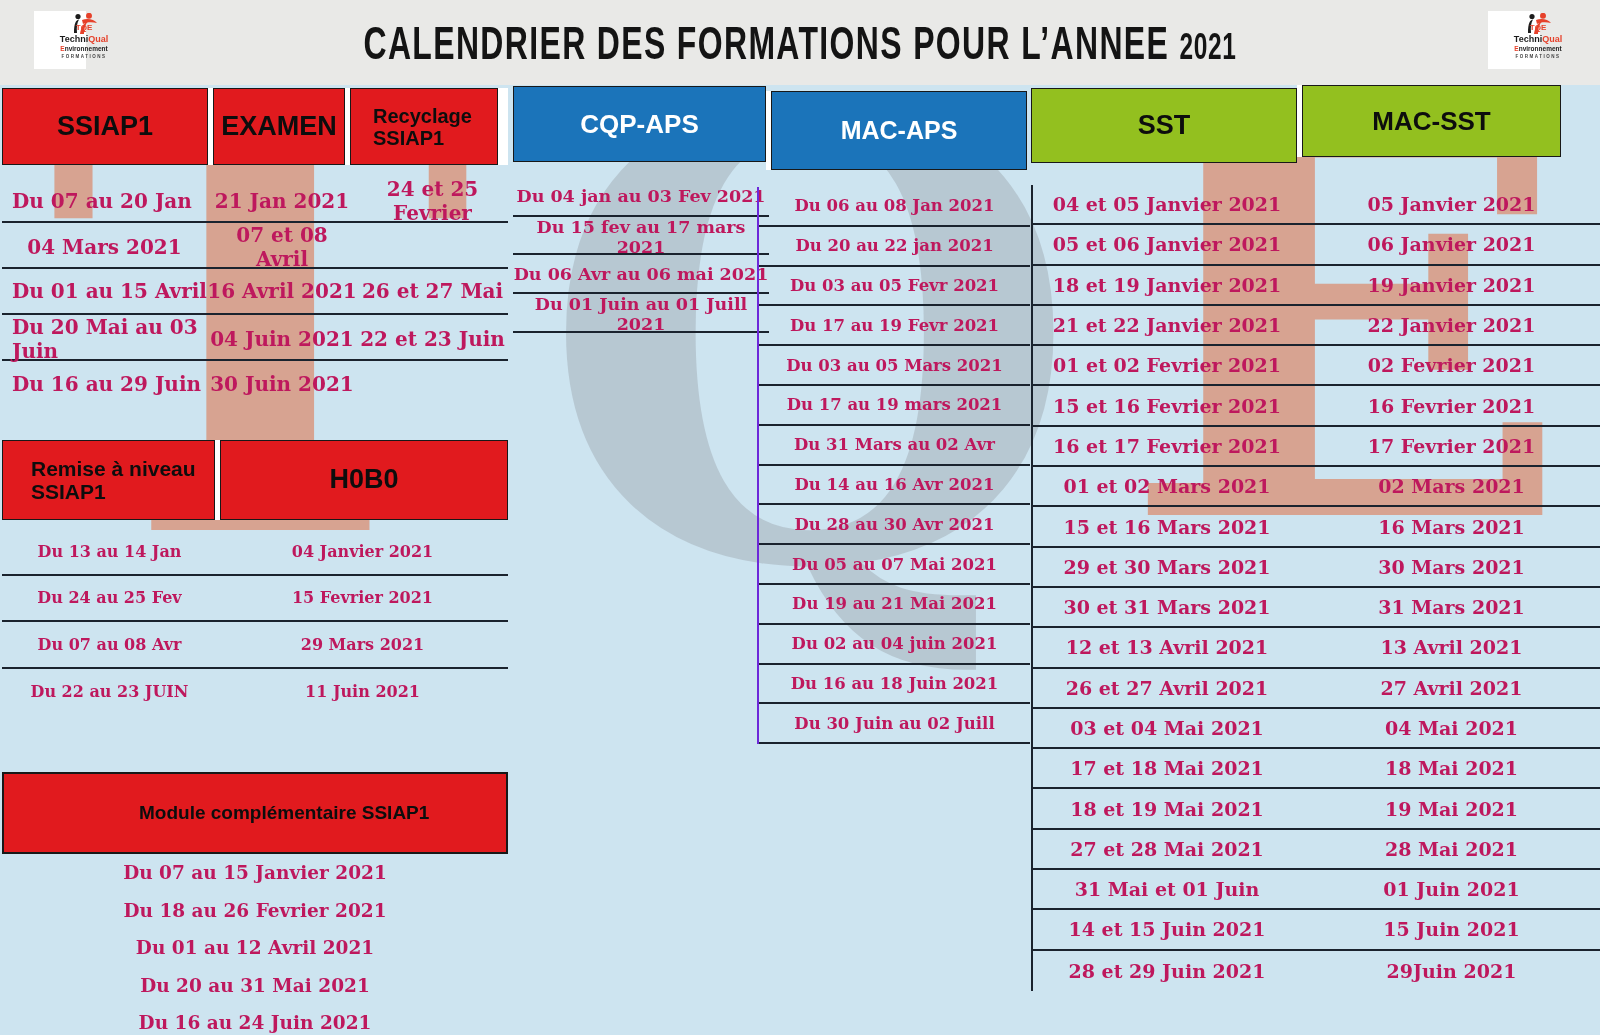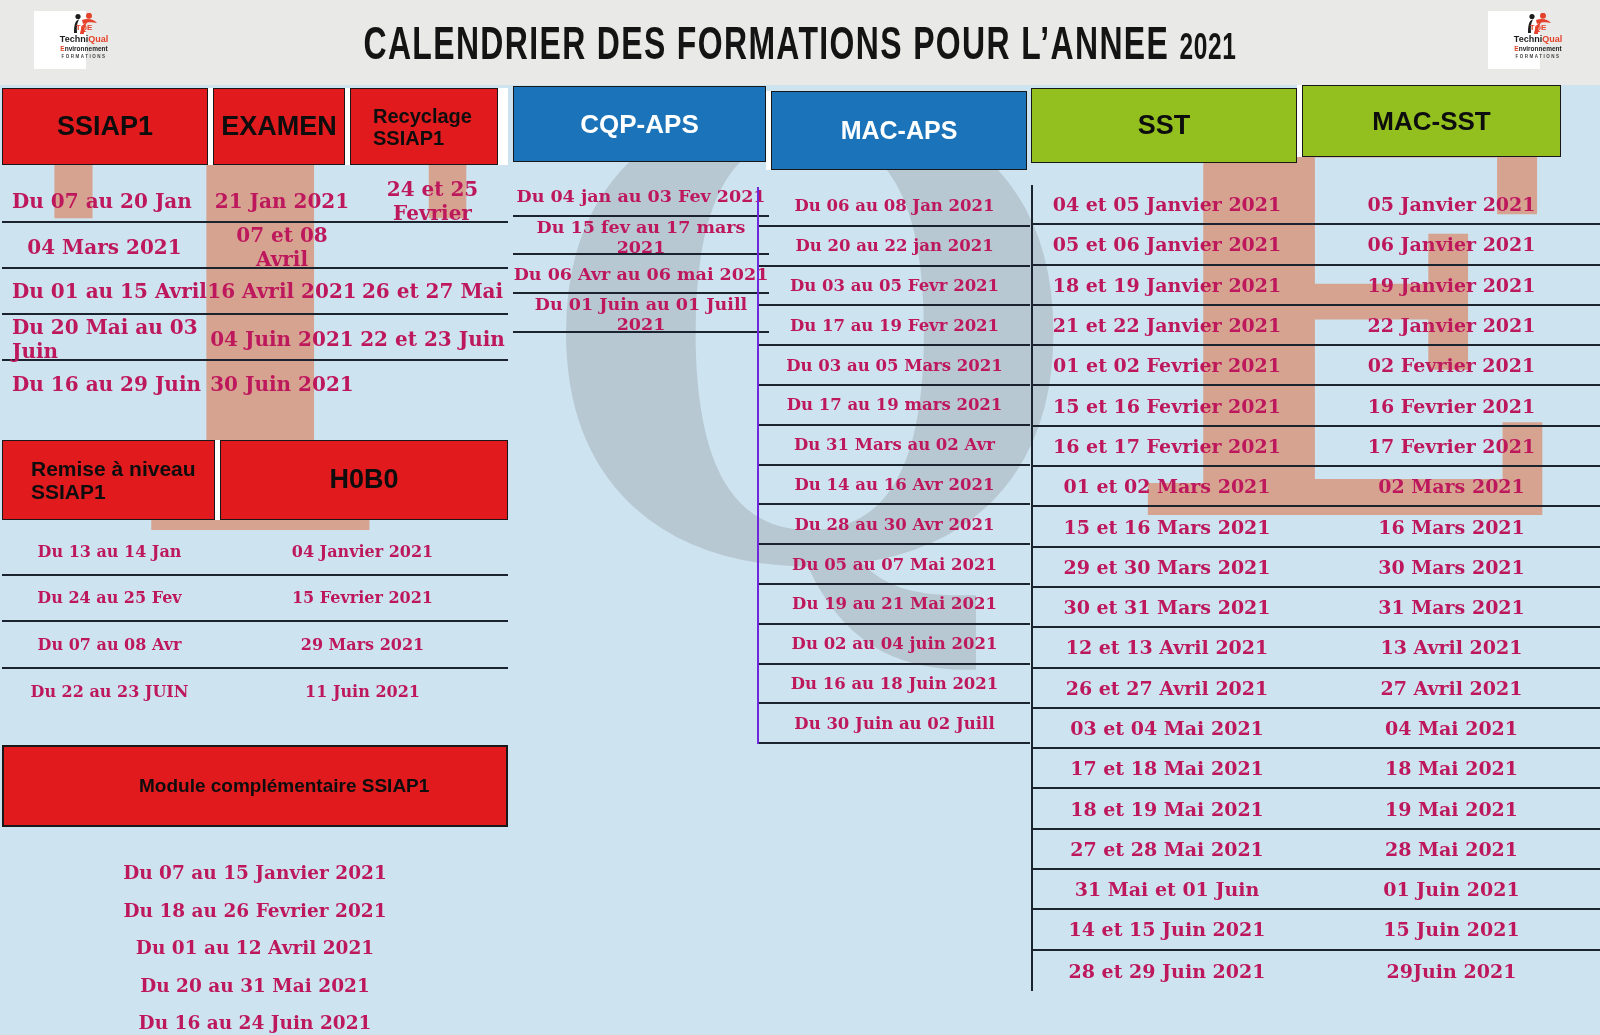--- a/index.html
+++ b/index.html
@@ -41,21 +41,21 @@
   .hdr.green{background:#93c01f;}
   .hdr-row{position:absolute;display:flex;background:#ffffff;z-index:2;}
   .hdr-row .hdr{flex:none;height:100%;}
   .hdr-trio{left:2px;top:3px;width:506px;height:77px;gap:5px;}
   .h-ssiap1{width:206px;font-size:27px;}
   .h-examen{width:132px;font-size:27px;}
   .h-recyclage{width:148px;font-size:20px;justify-content:flex-start;padding-left:22px;text-align:left;}
   .hdr-duo{left:2px;top:355px;width:506px;height:80px;gap:5px;}
   .h-remise{width:213px;font-size:21px;justify-content:flex-start;padding-left:28px;text-align:left;}
   .h-h0b0{width:288px;font-size:27px;}
-  .hdr-module{position:absolute;left:2px;top:660px;width:506px;height:82px;font-size:19px;
+  .hdr-module{position:absolute;left:2px;top:687px;width:506px;height:82px;font-size:19px;
     justify-content:flex-start;padding-left:135px;text-align:left;border-width:2px;}
   .hdr-cqp{position:absolute;left:513px;top:1px;width:253px;height:76px;font-size:26px;}
   .hdr-macaps{position:absolute;left:771px;top:6px;width:256px;height:79px;font-size:25px;box-shadow:-5px 0 0 #ffffff;}
   .hdr-sst{position:absolute;left:1031px;top:3px;width:266px;height:75px;font-size:27px;}
   .hdr-macsst{position:absolute;left:1302px;top:0px;width:259px;height:72px;font-size:26px;box-shadow:-5px 0 0 #ffffff;}
   
   .rows{position:absolute;z-index:1;font-family:"DejaVu Serif",serif;font-weight:bold;color:#be185d;}
   .row{box-sizing:border-box;display:grid;align-items:center;border-bottom:2px solid #1a232e;}
   .rows-ssiap{left:2px;top:92px;width:506px;font-size:20px;}
   .rows-ssiap .row{height:46px;grid-template-columns:205px 150px 151px;}

